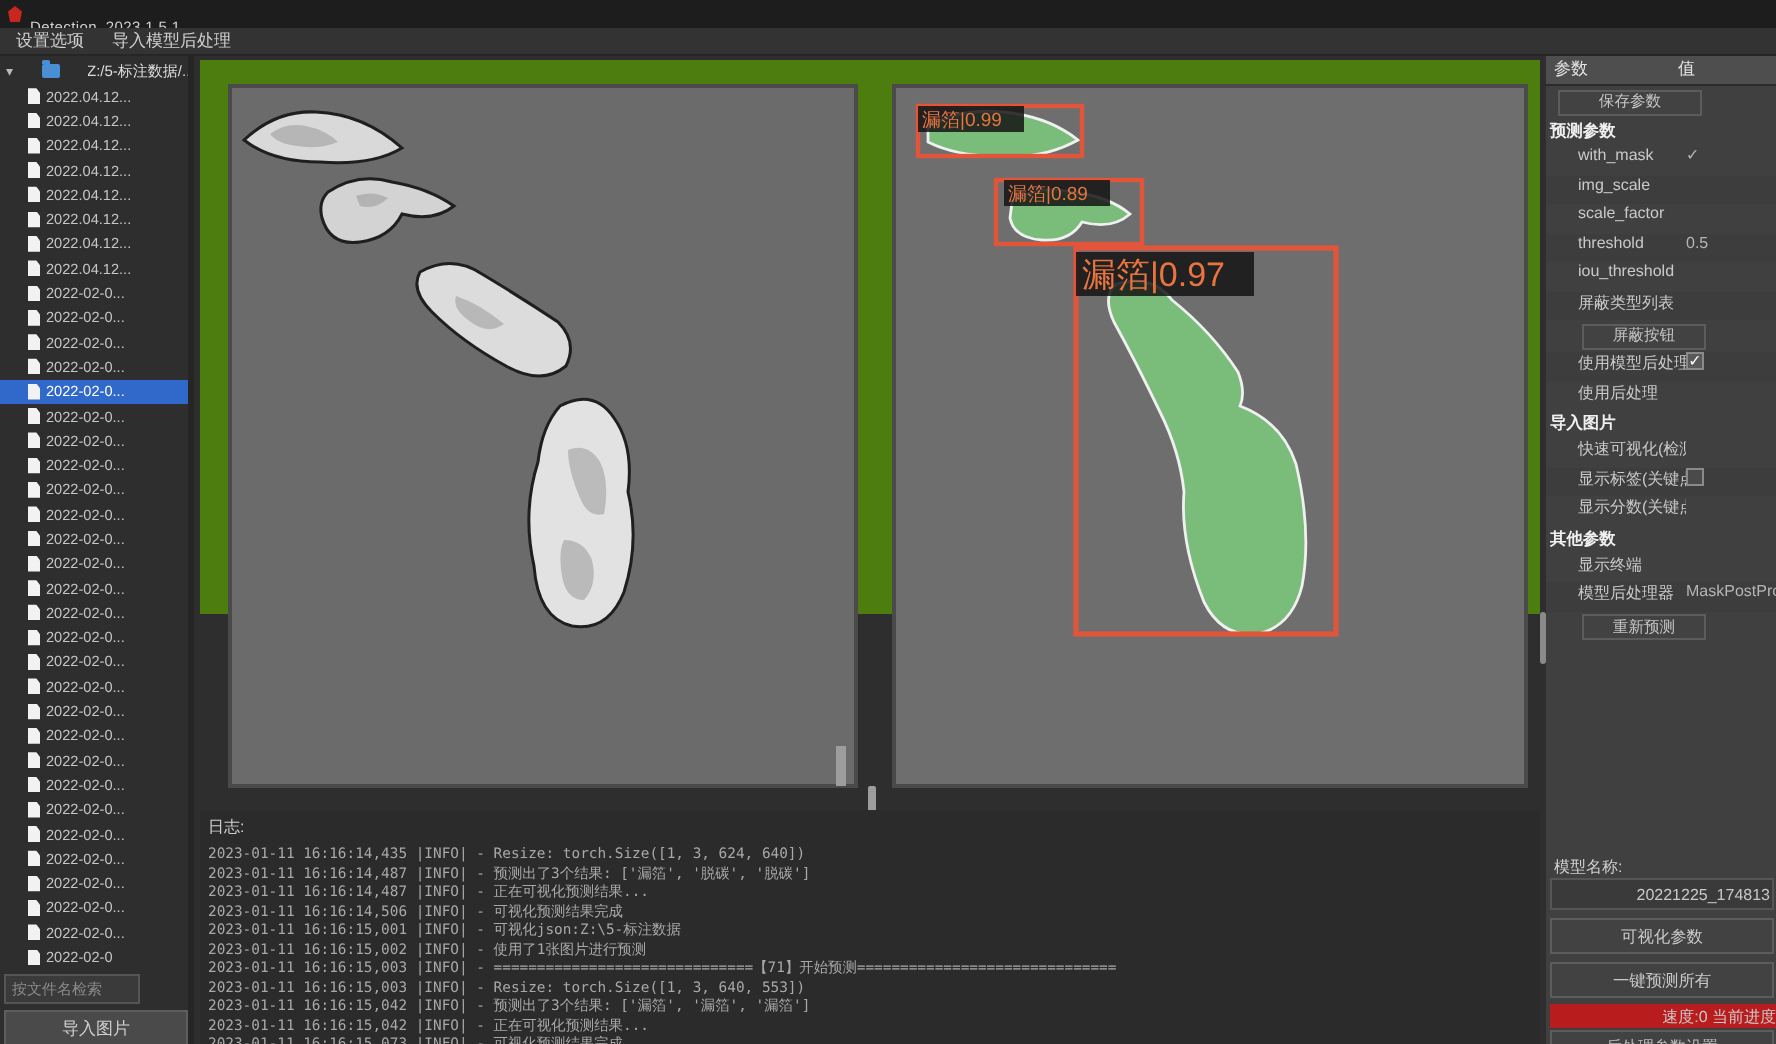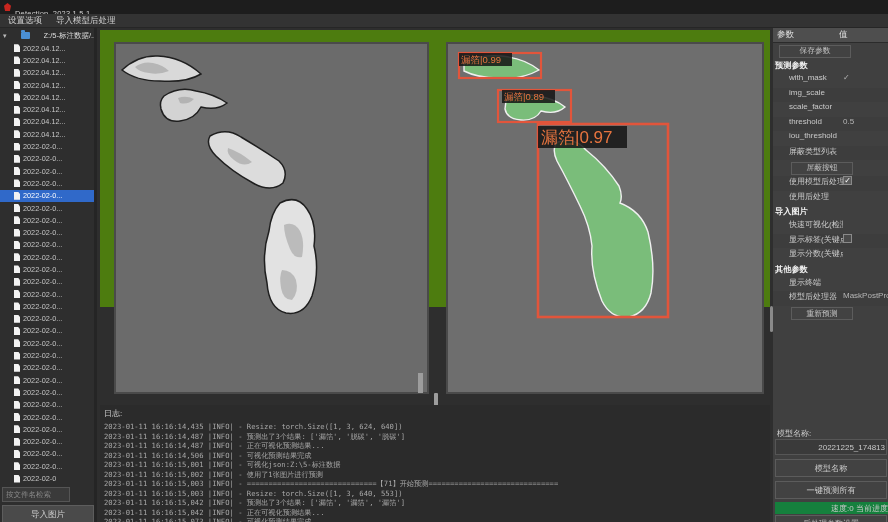--- a/index.html
+++ b/index.html
@@ -81,21 +81,21 @@
   .model-label { position:absolute; left:777px; top:428px; font-size:8px; color:#cfcfcf; }
   .model-name { position:absolute; left:775px; top:439px; width:112px; height:16px;
     background:#3a3a3a; border:1px solid #565656; color:#c9c9c9; font-size:8px;
     display:flex; align-items:center; justify-content:flex-end; padding-right:1px;
     white-space:nowrap; overflow:hidden; }
   .load-btn { position:absolute; left:775px; top:459px; width:112px; height:18px;
     background:#424242; border:1px solid #5c5c5c; color:#c9c9c9; font-size:8.2px; font-family:inherit; }
   .predict-all-btn { position:absolute; left:775px; top:481px; width:112px; height:18px;
     background:#424242; border:1px solid #5c5c5c; color:#c9c9c9; font-size:8.2px; font-family:inherit; }
   .progress-row { position:absolute; left:775px; top:502px; width:113px; height:12px;
-    background:#15803d; color:#c9c9c9; font-size:8px; display:flex; align-items:center;
+    background:#b91c1c; color:#c9c9c9; font-size:8px; display:flex; align-items:center;
     justify-content:flex-end; white-space:nowrap; overflow:hidden; }
   .postproc-btn { position:absolute; left:775px; top:515px; width:112px; height:16px;
     background:#424242; border:1px solid #5c5c5c; color:#b9b9b9; font-size:8px; font-family:inherit; }
   svg text { font-family:"Liberation Sans","DejaVu Sans",sans-serif; }
 </style>
 </head>
 <body>
 
 <div id="app">
 
@@ -404,18 +404,18 @@
         <div class="p-btn-row">
           <button class="p-btn inner">重新预测</button>
         </div>
       </div>
   </div>
 
   <div class="rp-grip"></div>
 
   <div class="model-label">模型名称:</div>
   <div class="model-name">20221225_174813</div>
-  <button class="load-btn">模型名称</button>
+  <button class="load-btn">可视化参数</button>
   <button class="predict-all-btn">一键预测所有</button>
   <div class="progress-row">速度:0 当前进度</div>
   <button class="postproc-btn">后处理参数设置</button>
 
 </div>
 
 </body></html>

